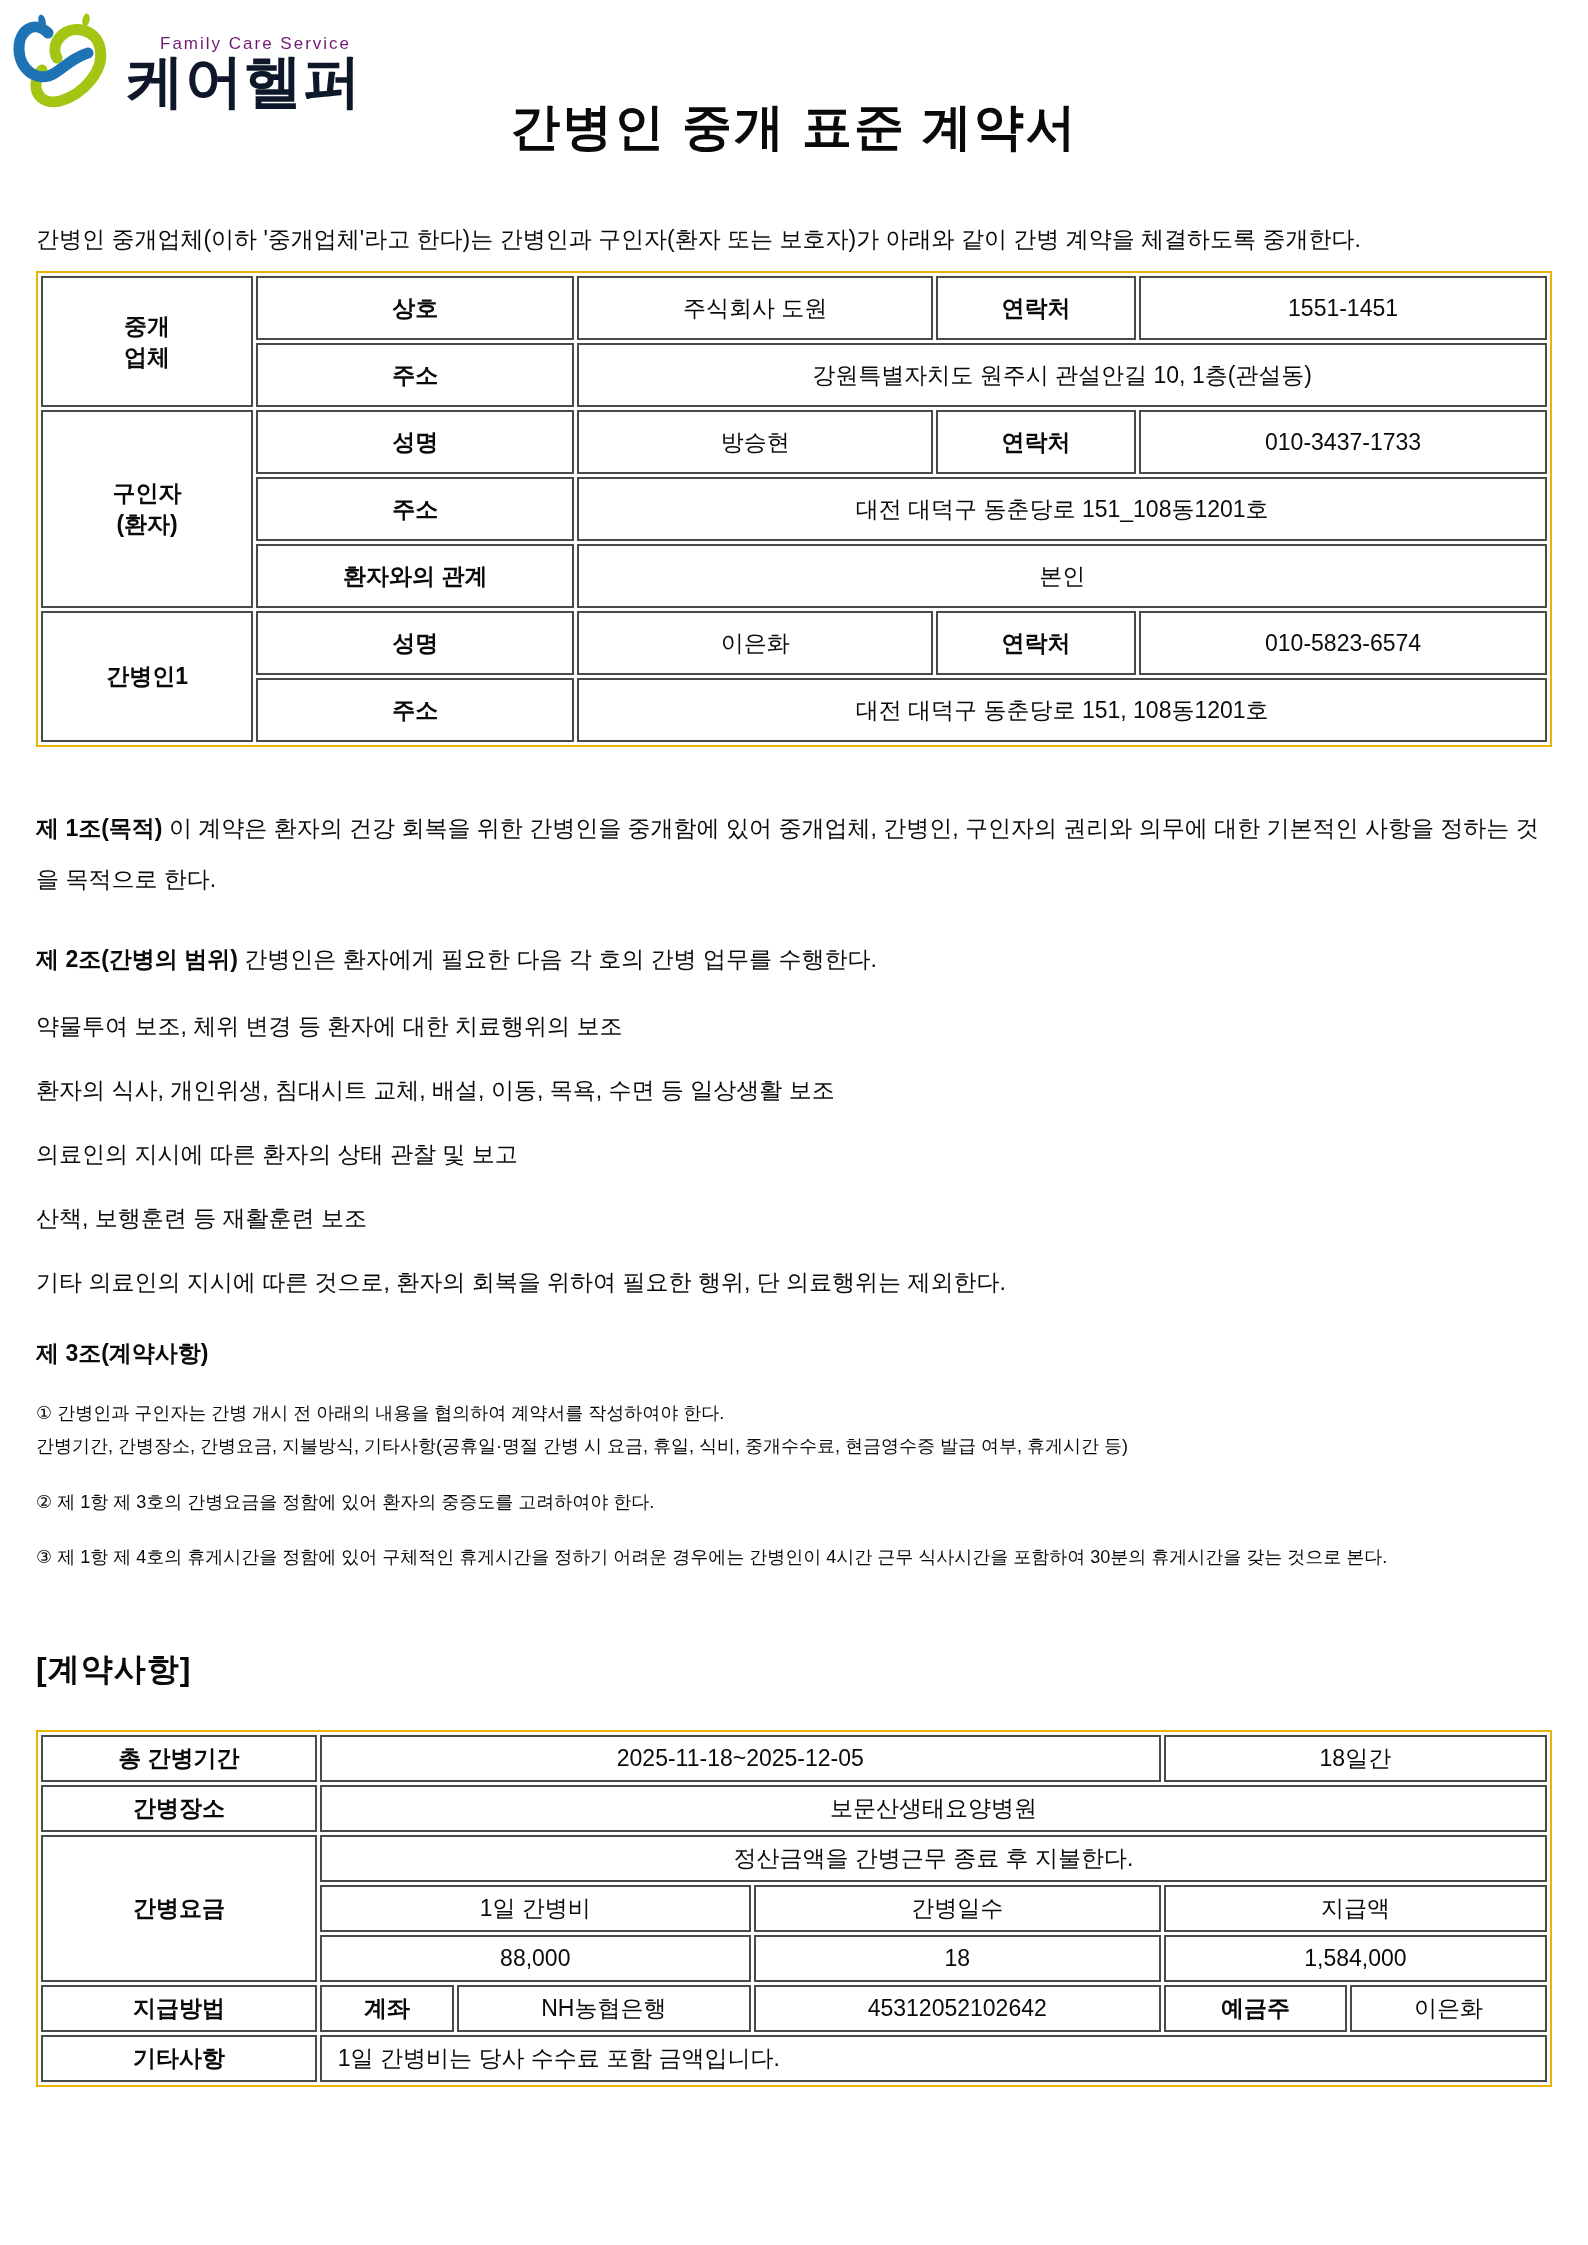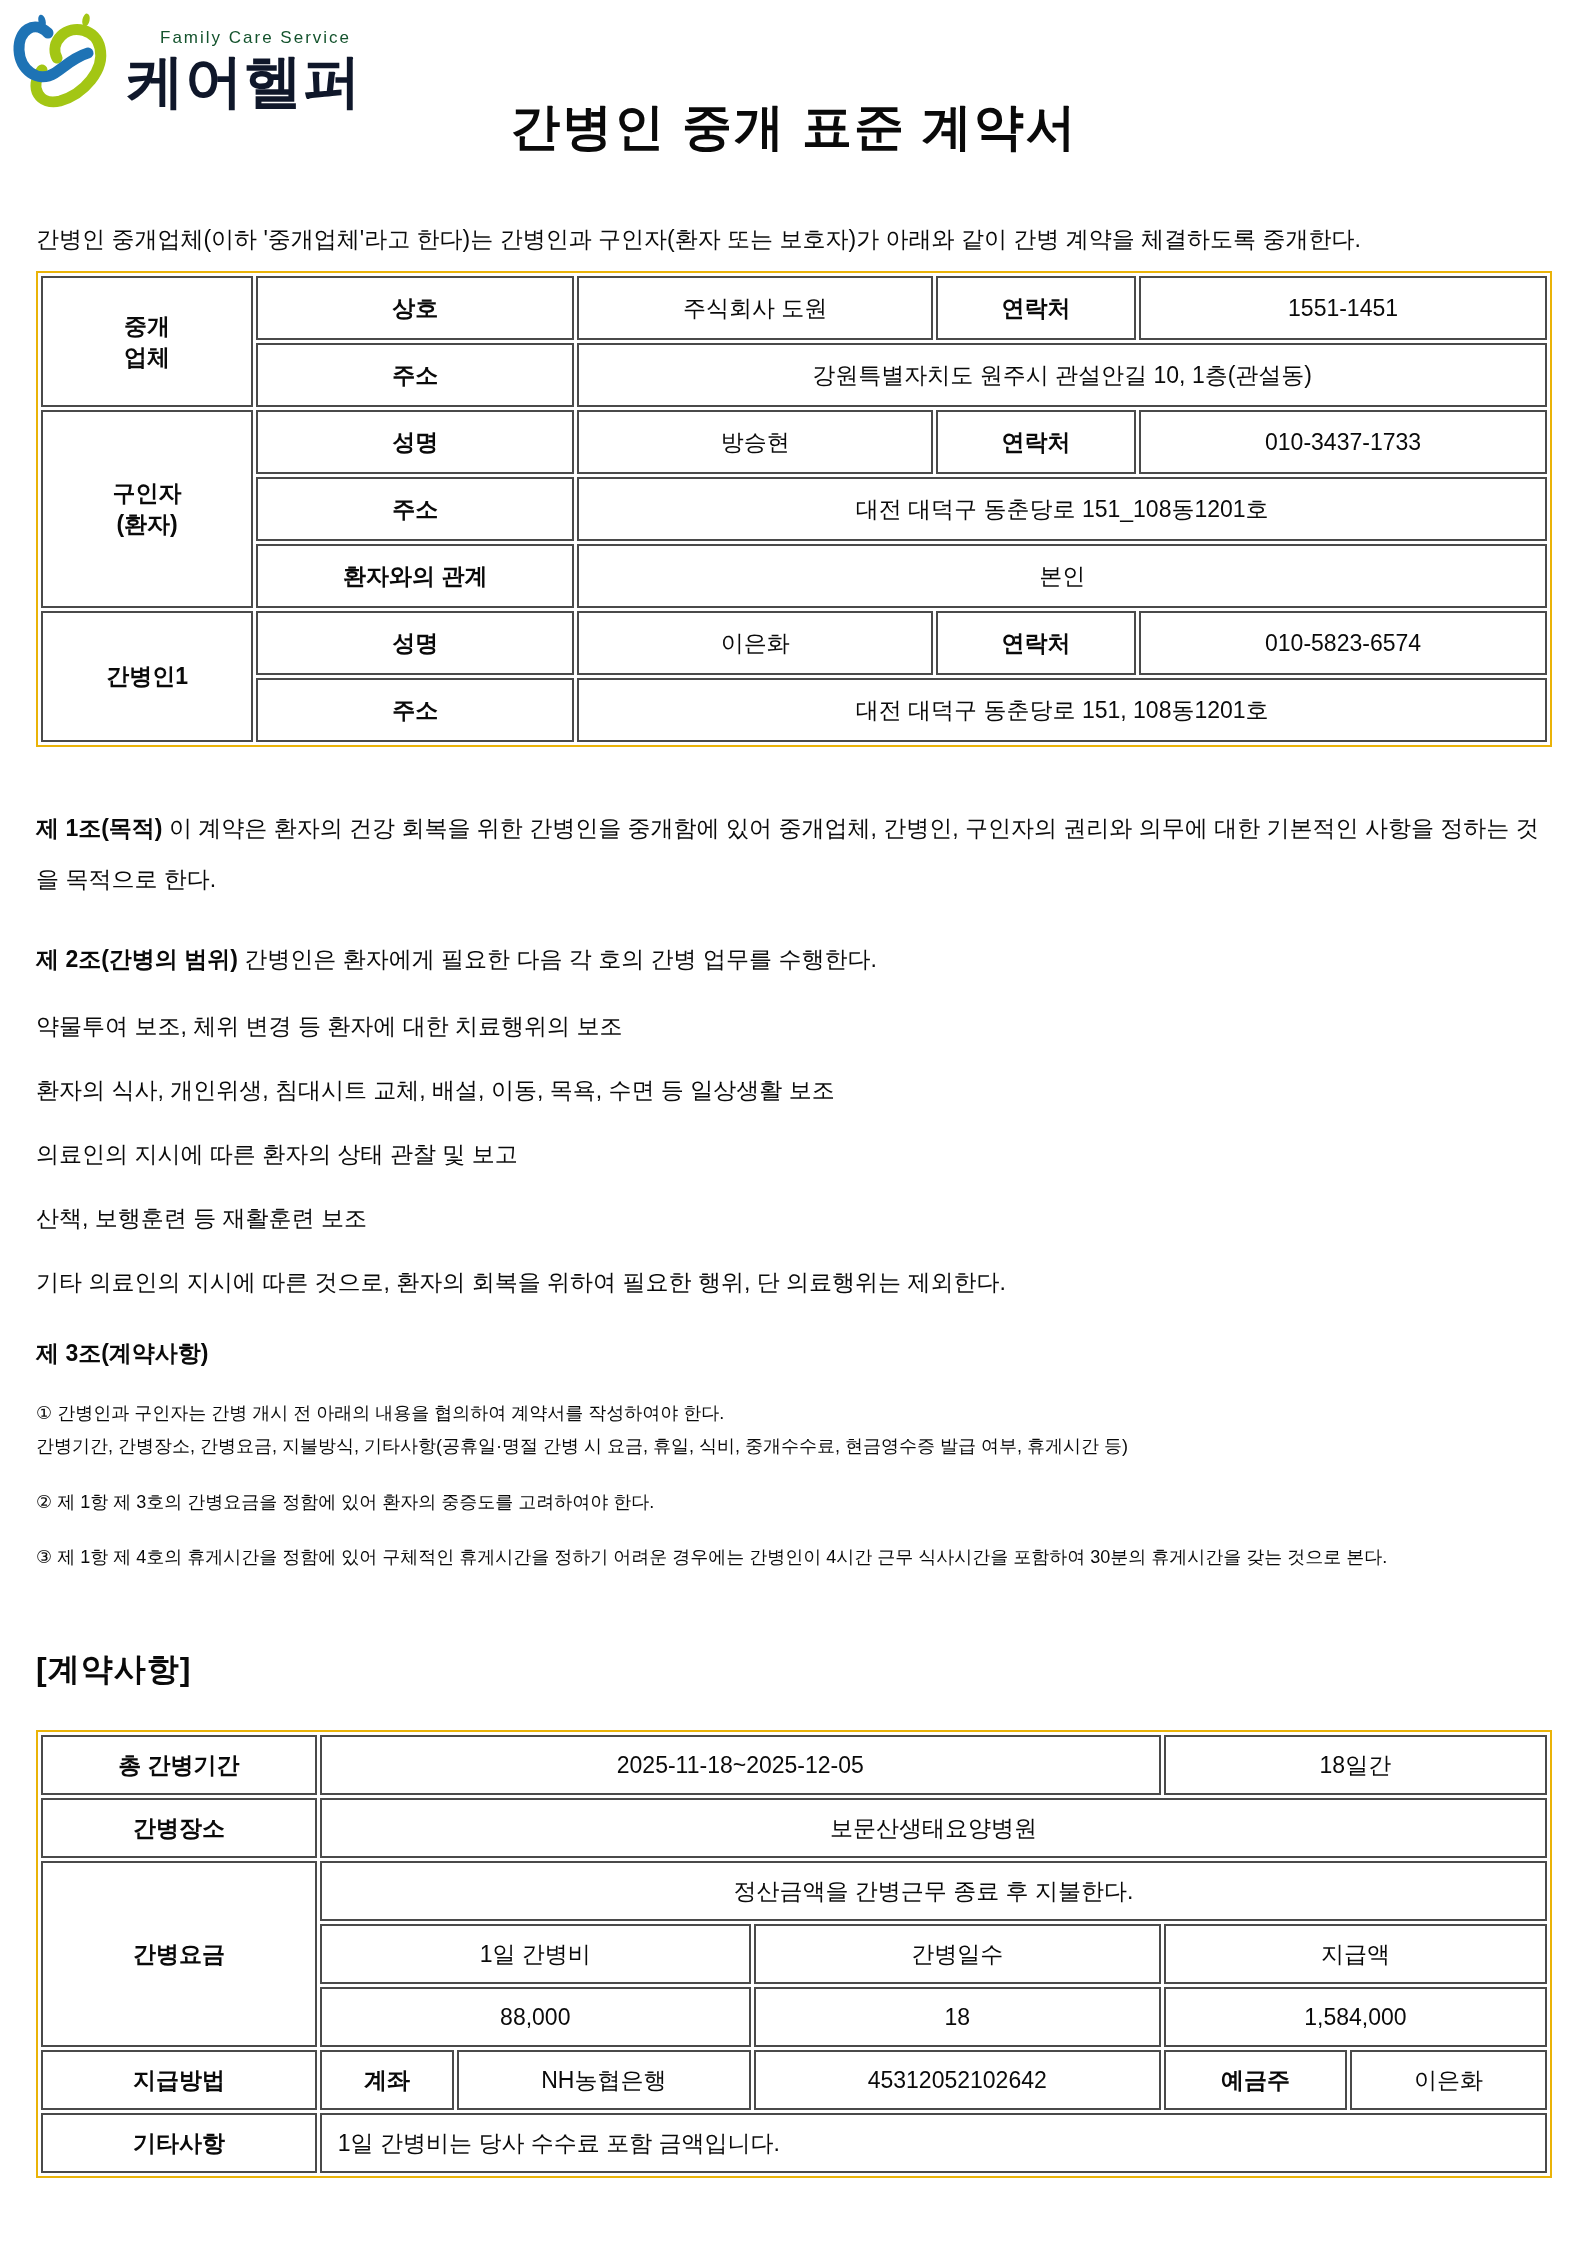--- a/index.html
+++ b/index.html
@@ -5,37 +5,37 @@
   * { box-sizing: border-box; }
   html,body { margin:0; padding:0; background:#fff; }
   body { font-family:"Liberation Sans","DejaVu Sans",sans-serif; color:#0a0a0a; }
   .page { width:1588px; height:2245px; background:#fff; overflow:hidden; position:relative; }
 
   
   .header { position:relative; height:210px; }
   .logo { position:absolute; left:12px; top:12px; display:flex; align-items:flex-end; gap:10px; }
   .logo-mark { width:104px; height:100px; }
   .logo-text { display:flex; flex-direction:column; line-height:1; padding-bottom:2px; }
-  .tagline { color:#14532d; font-size:17px; letter-spacing:2px; margin:0 0 6px 34px; font-weight:500; }
+  .tagline { color:#701a75; font-size:17px; letter-spacing:2px; margin:0 0 0 34px; font-weight:500; }
   .brand { color:#0f172a; font-size:58px; font-weight:800; letter-spacing:1px; }
   .doc-title { position:absolute; top:94px; left:0; width:100%; text-align:center;
                font-size:50px; font-weight:700; letter-spacing:2px; }
 
   
   .content { margin:0 36px; }
   .intro { font-size:23px; margin:14px 0 16px; }
 
   table { width:100%; border-collapse:separate; border-spacing:3px;
           border:2px solid #eab308; background:#fff; }
   td { border:2px solid #4a4a4a; text-align:center; vertical-align:middle;
        font-size:23px; padding:4px 10px; }
   .b { font-weight:bold; }
   .group { white-space:pre-line; }
   .t1 td { height:64px; }
-  .t2 td { height:60px; }
+  .t2 td { height:47px; }
   .left { text-align:left; padding-left:16px; }
 
   
   .art { font-size:23px; }
   .art1 { margin:56px 0 40px; line-height:2.2; }
   .arthead { font-weight:bold; }
   .art2 { margin:0 0 36px; }
   .item { margin:0 0 33px; font-size:23px; }
   .art3head { font-size:23px; font-weight:bold; margin:40px 0 28px; }
   .clause { font-size:18px; line-height:1.85; margin:0 0 22px; }

